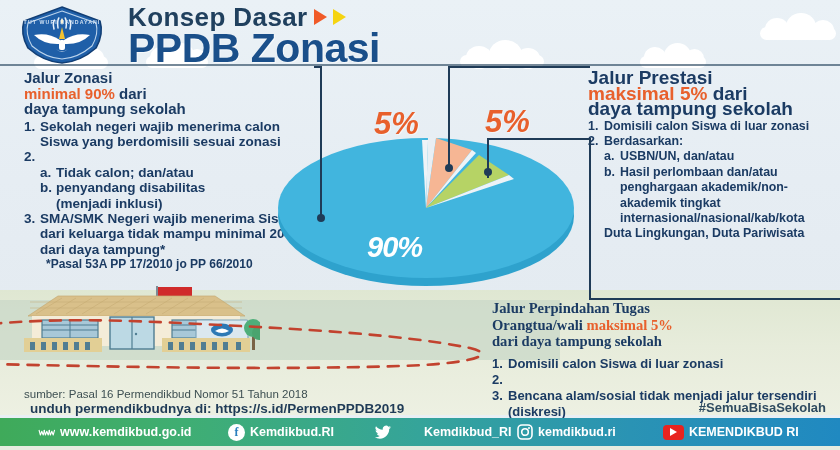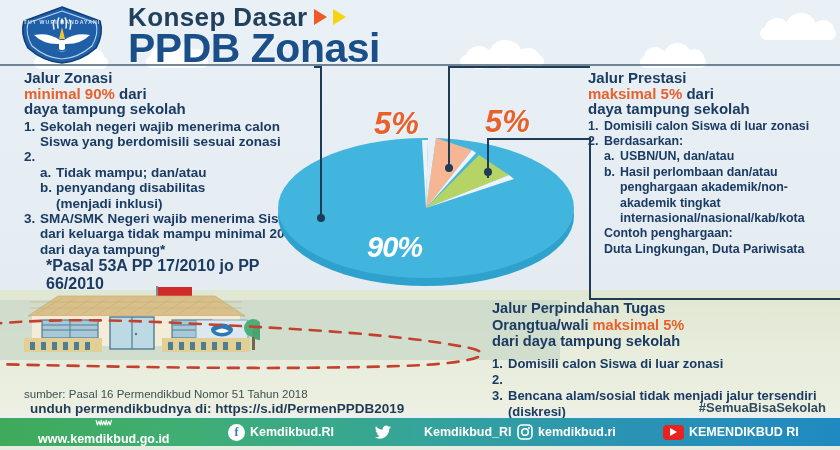--- a/index.html
+++ b/index.html
@@ -46,28 +46,28 @@
   
   .panel{position:absolute;color:#1b3b63;}
   .p-head{font-weight:bold;line-height:15.5px;}
   .p-head .hl{color:#e8602c;}
   .p-list{margin:0;padding:0;list-style:none;font-weight:bold;line-height:15.4px;}
   .p-list li{display:flex;}
   .p-list .num{width:16px;flex:0 0 16px;}
   .p-list .sub{width:16px;flex:0 0 16px;}
   .indent1{padding-left:16px;}
   .indent2{padding-left:32px;}
-  .note{font-size:16px;font-weight:bold;padding-left:22px;}
+  .note{font-size:12px;font-weight:bold;padding-left:22px;}
 
   #panel-zonasi{left:24px;top:70px;width:290px;font-size:13.5px;}
   #panel-zonasi .p-head{font-size:15px;}
   #panel-prestasi{left:588px;top:70px;width:250px;font-size:12.4px;}
-  #panel-prestasi .p-head{font-size:15px;}
+  #panel-prestasi .p-head{font-size:19px;}
   #panel-perpindahan{left:492px;top:300px;width:348px;font-size:13px;}
-  #panel-perpindahan .p-head{font-size:14.6px;line-height:16.5px;}
+  #panel-perpindahan .p-head{font-size:14.6px;line-height:16.5px;font-family:Liberation Serif, serif;}
 
   
   .lead{position:absolute;background:#1f3b57;}
   .dot{position:absolute;width:8px;height:8px;border-radius:50%;background:#1f3b57;}
 
   
   #pie{position:absolute;left:276px;top:128px;width:300px;height:160px;}
   .pct{position:absolute;color:#e8602c;font-weight:bold;font-style:italic;font-size:31px;
        text-shadow:1px 1px 0 rgba(255,255,255,.5);}
   #pct-left{left:374px;top:106px;}
@@ -85,21 +85,21 @@
   #src1{position:absolute;left:24px;top:388px;font-size:11.5px;color:#3d4f52;}
   #src2{position:absolute;left:22px;top:401px;font-size:13.5px;font-weight:bold;color:#1f3b57;margin-left:8px;}
   #hashtag{position:absolute;right:14px;top:400px;font-size:13px;font-weight:bold;color:#2f4b60;}
 
   
   #footer{position:absolute;left:0;top:418px;width:840px;height:28px;
           background:linear-gradient(90deg,#3faa5a 0%,#3fae73 22%,#35a49a 50%,#2a93b4 75%,#2089c1 100%);
           display:flex;align-items:center;gap:0;}
   .fitem{display:flex;align-items:center;gap:5px;color:#fff;font-weight:bold;font-size:12.5px;
          white-space:nowrap;}
-  #f1{position:absolute;left:38px;flex-direction:column;}
+  #f1{position:absolute;left:38px;}
   #f2{position:absolute;left:228px;}
   #f3{position:absolute;left:374px;gap:32px;}
   #f4{position:absolute;left:517px;}
   #f5{position:absolute;left:663px;}
   .ico{display:inline-flex;align-items:center;justify-content:center;}
   .circ{width:17px;height:17px;border-radius:50%;background:#fff;color:#2b7fbf;
         font-size:12px;font-weight:bold;display:flex;align-items:center;justify-content:center;}
   .yt{width:21px;height:15px;border-radius:4px;background:#e8231f;display:flex;
       align-items:center;justify-content:center;}
   .yt i{width:0;height:0;border-top:4px solid transparent;border-bottom:4px solid transparent;
@@ -182,21 +182,21 @@
     <ul class="p-list" style="margin-top:2px;">
       <li>
         <span class="num">1.</span>
         <span>Sekolah negeri wajib menerima calon Siswa yang berdomisili sesuai zonasi</span>
       </li>
       <li>
         <span class="num">2.</span>
       </li>
       <li class="indent1">
         <span class="sub">a.</span>
-        <span>Tidak mampu; dan/atau</span>
+        <span>Tidak calon; dan/atau</span>
       </li>
       <li class="indent1">
         <span class="sub">b.</span>
         <span>penyandang disabilitas</span>
       </li>
       <li class="indent2">
         <span>(menjadi inklusi)</span>
       </li>
       <li>
         <span class="num">3.</span>
@@ -223,23 +223,20 @@
         <span class="num">2.</span>
         <span>Berdasarkan:</span>
       </li>
       <li class="indent1">
         <span class="sub">a.</span>
         <span>USBN/UN, dan/atau</span>
       </li>
       <li class="indent1">
         <span class="sub">b.</span>
         <span>Hasil perlombaan dan/atau penghargaan akademik/non-akademik tingkat internasional/nasional/kab/kota</span>
-      </li>
-      <li class="indent1">
-        <span>Contoh penghargaan:</span>
       </li>
       <li class="indent1">
         <span>Duta Lingkungan, Duta Pariwisata</span>
       </li>
     </ul>
   </div>
 
   <div class="panel" id="panel-perpindahan">
     <div class="p-head">
       <div>Jalur Perpindahan Tugas</div>

